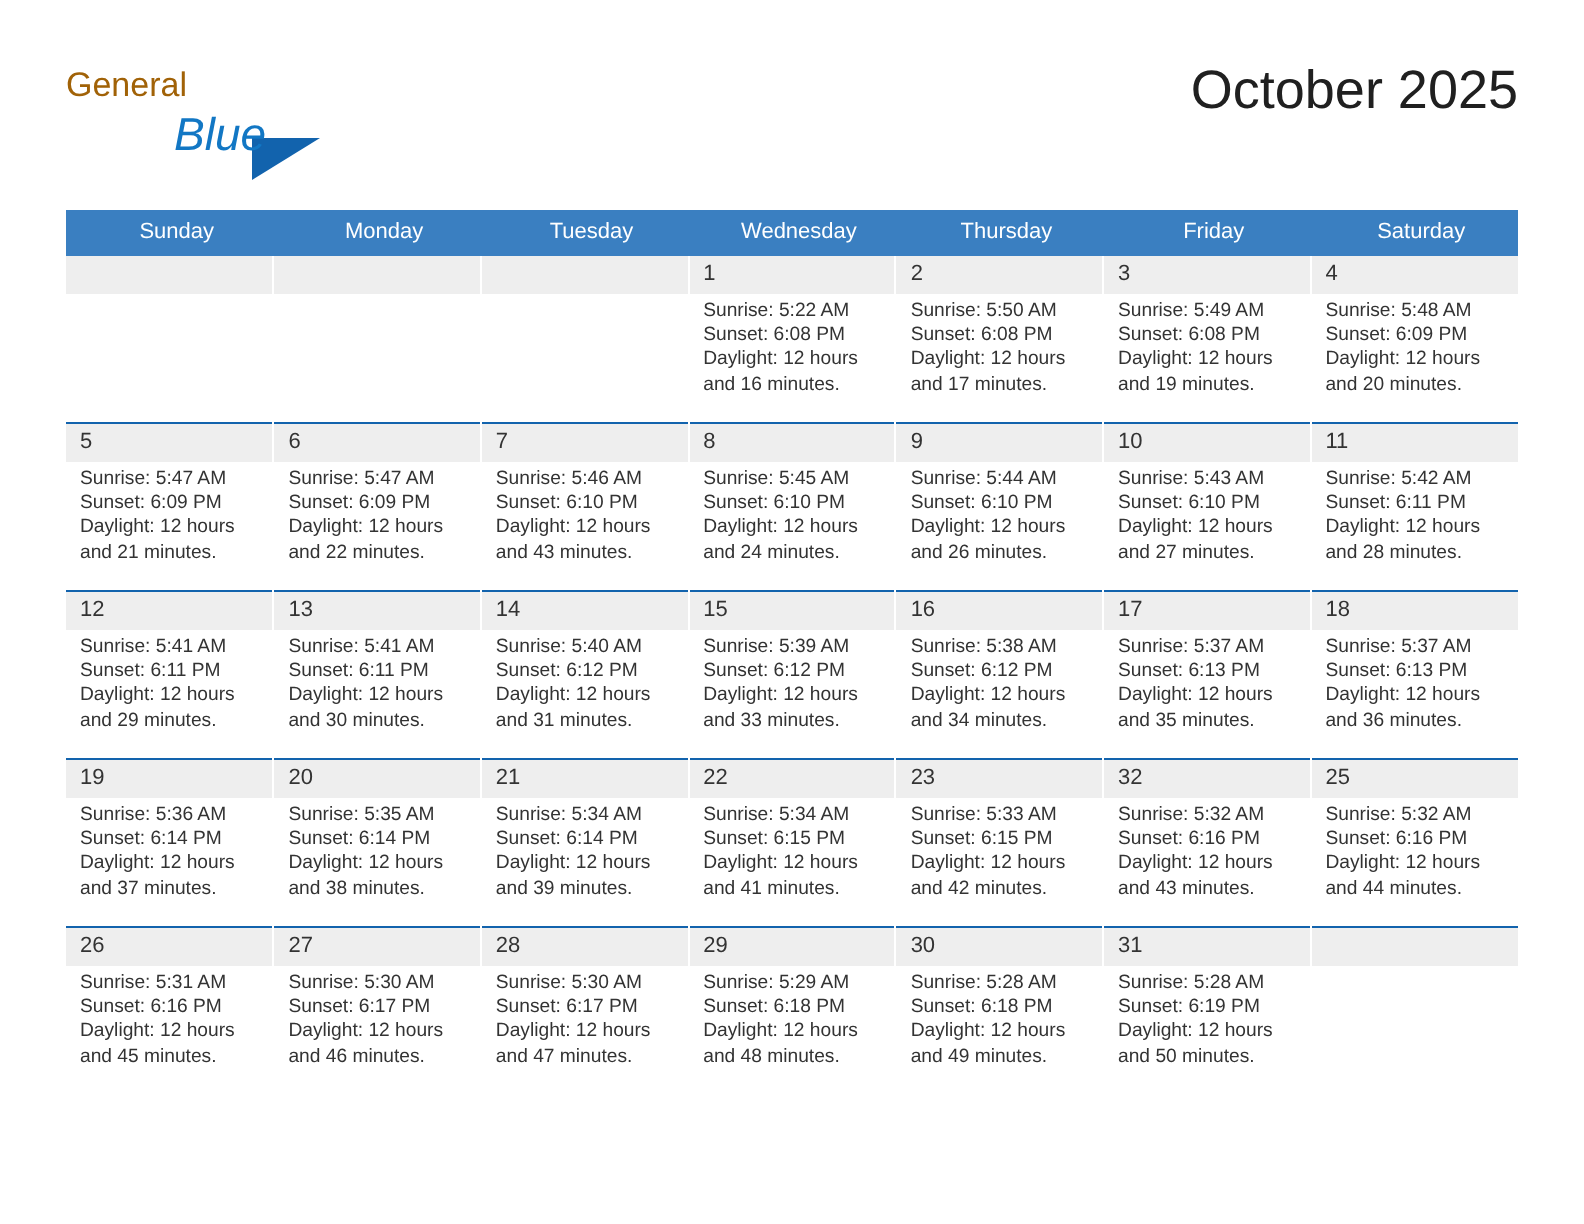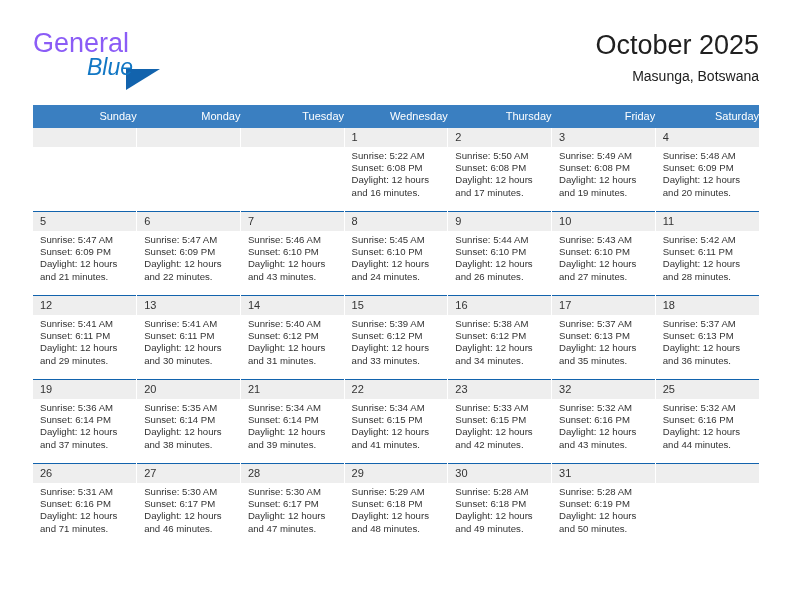--- a/index.html
+++ b/index.html
@@ -35,23 +35,23 @@
     position: absolute;
     left: 0;
     top: 2px;
     width: 230px;
     height: 62px;
   }
   .brand-general {
     position: absolute;
     left: 0;
     top: 0;
-    font-size: 27px;
+    font-size: 17px;
     letter-spacing: 0px;
-    color: #8b5cf6;
+    color: #a16207;
     font-family: "Liberation Sans", sans-serif;
     line-height: 26px;
   }
   .brand-blue {
     position: absolute;
     left: 54px;
     top: 24px;
     font-size: 23px;
     color: #1277c4;
     font-family: "Liberation Sans", sans-serif;
@@ -100,21 +100,21 @@
 
   .calendar col {
     width: 103.71px;
   }
 
   thead th {
     background: #3a7fc1;
     color: #ffffff;
     font-size: 11px;
     font-weight: normal;
-    text-align: right;
+    text-align: center;
     padding: 5px 0 5px 7px;
     height: 10px;
     line-height: 13px;
     border: none;
   }
 
   tbody td {
     vertical-align: top;
     padding: 0;
     border-right: 1px solid #ffffff;
@@ -165,21 +165,20 @@
   <div class="header">
 
     <div class="brand">
       <span class="brand-general">General</span>
       <span class="brand-triangle"></span>
       <span class="brand-blue">Blue</span>
     </div>
 
     <div class="title-block">
       <div class="cal-title">October 2025</div>
-      <div class="cal-subtitle">Masunga, Botswana</div>
     </div>
 
   </div>
 
   <table class="calendar">
     <colgroup>
       <col>
         <col>
         <col>
         <col>
@@ -498,21 +497,21 @@
           </td>
         </tr>
         <tr>
           <td>
             <div class="cell-inner">
               <span class="day-num">26</span>
               <div class="day-lines">
                 <div>Sunrise: 5:31 AM</div>
                 <div>Sunset: 6:16 PM</div>
                 <div>Daylight: 12 hours</div>
-                <div>and 71 minutes.</div>
+                <div>and 45 minutes.</div>
               </div>
             </div>
           </td>
           <td>
             <div class="cell-inner">
               <span class="day-num">27</span>
               <div class="day-lines">
                 <div>Sunrise: 5:30 AM</div>
                 <div>Sunset: 6:17 PM</div>
                 <div>Daylight: 12 hours</div>

